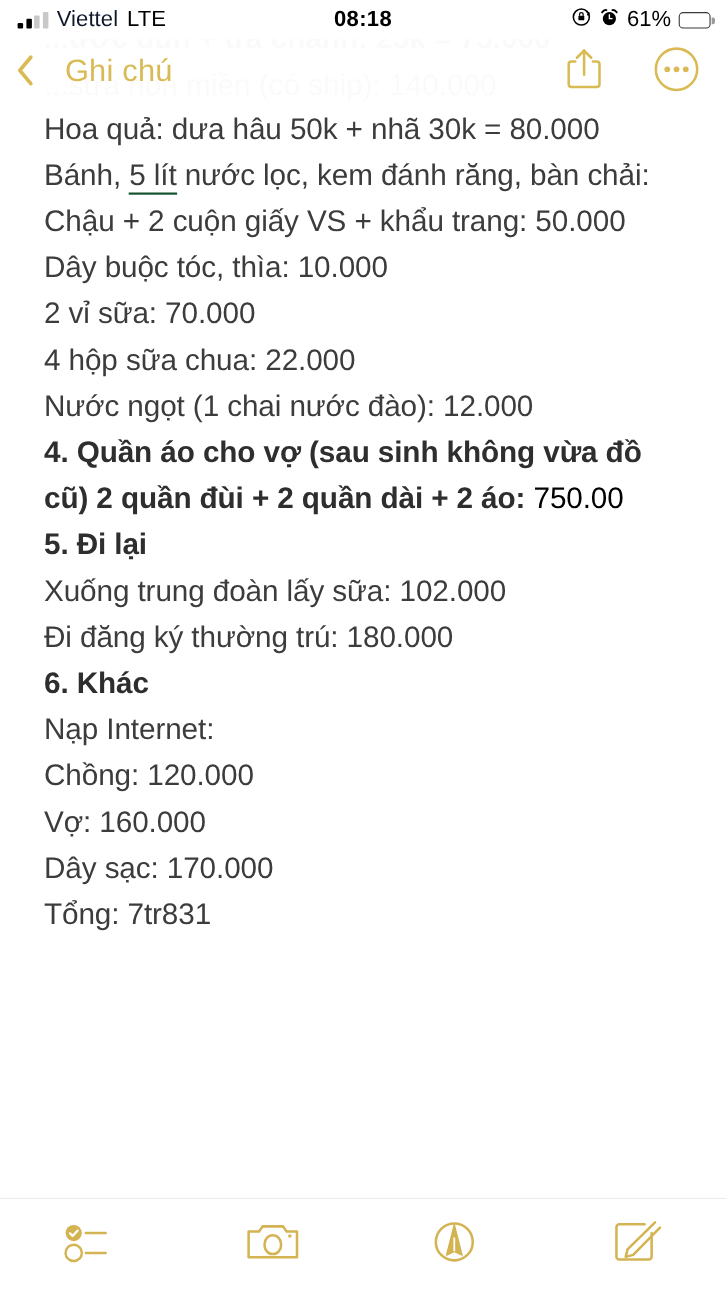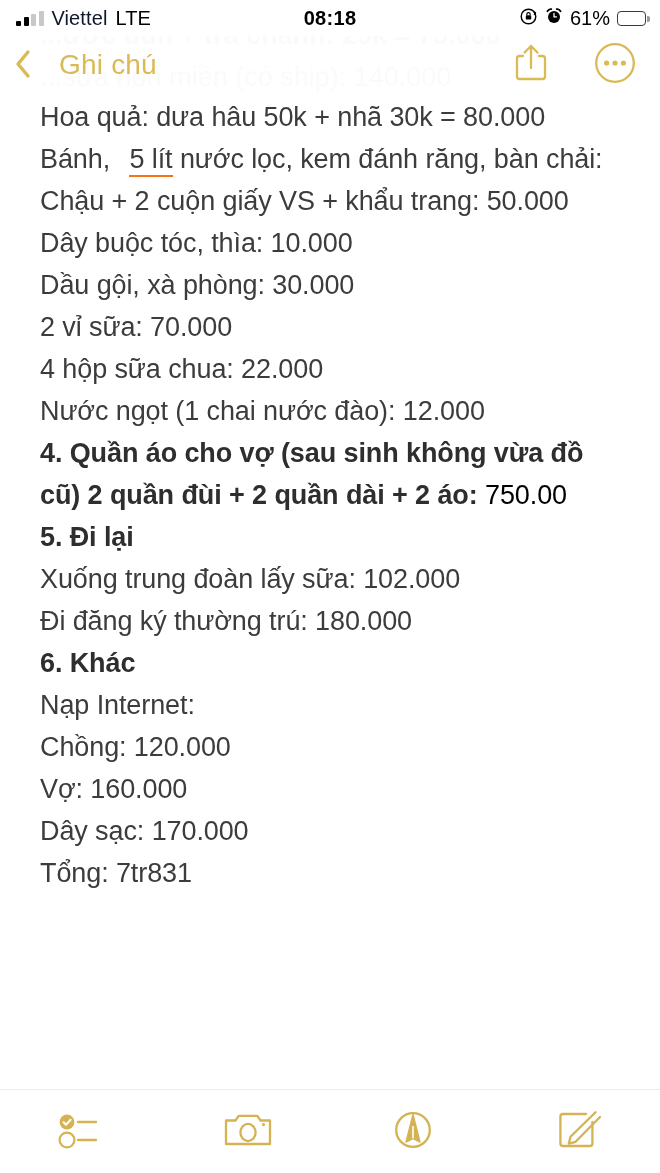--- a/index.html
+++ b/index.html
@@ -178,23 +178,22 @@
   .note-line {
     font-size: 27px;
     line-height: 42px;
     color: #3c3c3c;
     letter-spacing: -0.1px;
     word-wrap: break-word;
   }
   .note-line.bold { font-weight: bold; color: #2e2e2e; }
   .note-line .tail-reg { font-weight: normal; color: #000000; }
   .note-line .datalink {
-    border-bottom: 2px solid #f97316;
+    border-bottom: 2px solid #14532d;
     padding-bottom: 1px;
-    margin-left: 12px;
   }
 
   
   .bottom-toolbar {
     position: absolute;
     left: 0; right: 0;
     bottom: 0;
     height: 83px;
     display: flex;
     align-items: center;
@@ -287,21 +286,20 @@
       </span>
     </span>
   </div>
 </div>
 
 <div class="note-body" id="note-body">
     <div class="note-line">Hoa quả: dưa hâu 50k + nhã 30k = 80.000</div>
     <div class="note-line">Bánh, <span class="datalink">5 lít</span> nước lọc, kem đánh răng, bàn chải:</div>
     <div class="note-line">Chậu + 2 cuộn giấy VS + khẩu trang: 50.000</div>
     <div class="note-line">Dây buộc tóc, thìa: 10.000</div>
-    <div class="note-line">Dầu gội, xà phòng: 30.000</div>
     <div class="note-line">2 vỉ sữa: 70.000</div>
     <div class="note-line">4 hộp sữa chua: 22.000</div>
     <div class="note-line">Nước ngọt (1 chai nước đào): 12.000</div>
     <div class="note-line bold">4. Quần áo cho vợ (sau sinh không vừa đồ</div>
     <div class="note-line bold">cũ) 2 quần đùi + 2 quần dài + 2 áo:<span class="tail-reg"> 750.00</span></div>
     <div class="note-line bold">5. Đi lại</div>
     <div class="note-line">Xuống trung đoàn lấy sữa: 102.000</div>
     <div class="note-line">Đi đăng ký thường trú: 180.000</div>
     <div class="note-line bold">6. Khác</div>
     <div class="note-line">Nạp Internet:</div>

